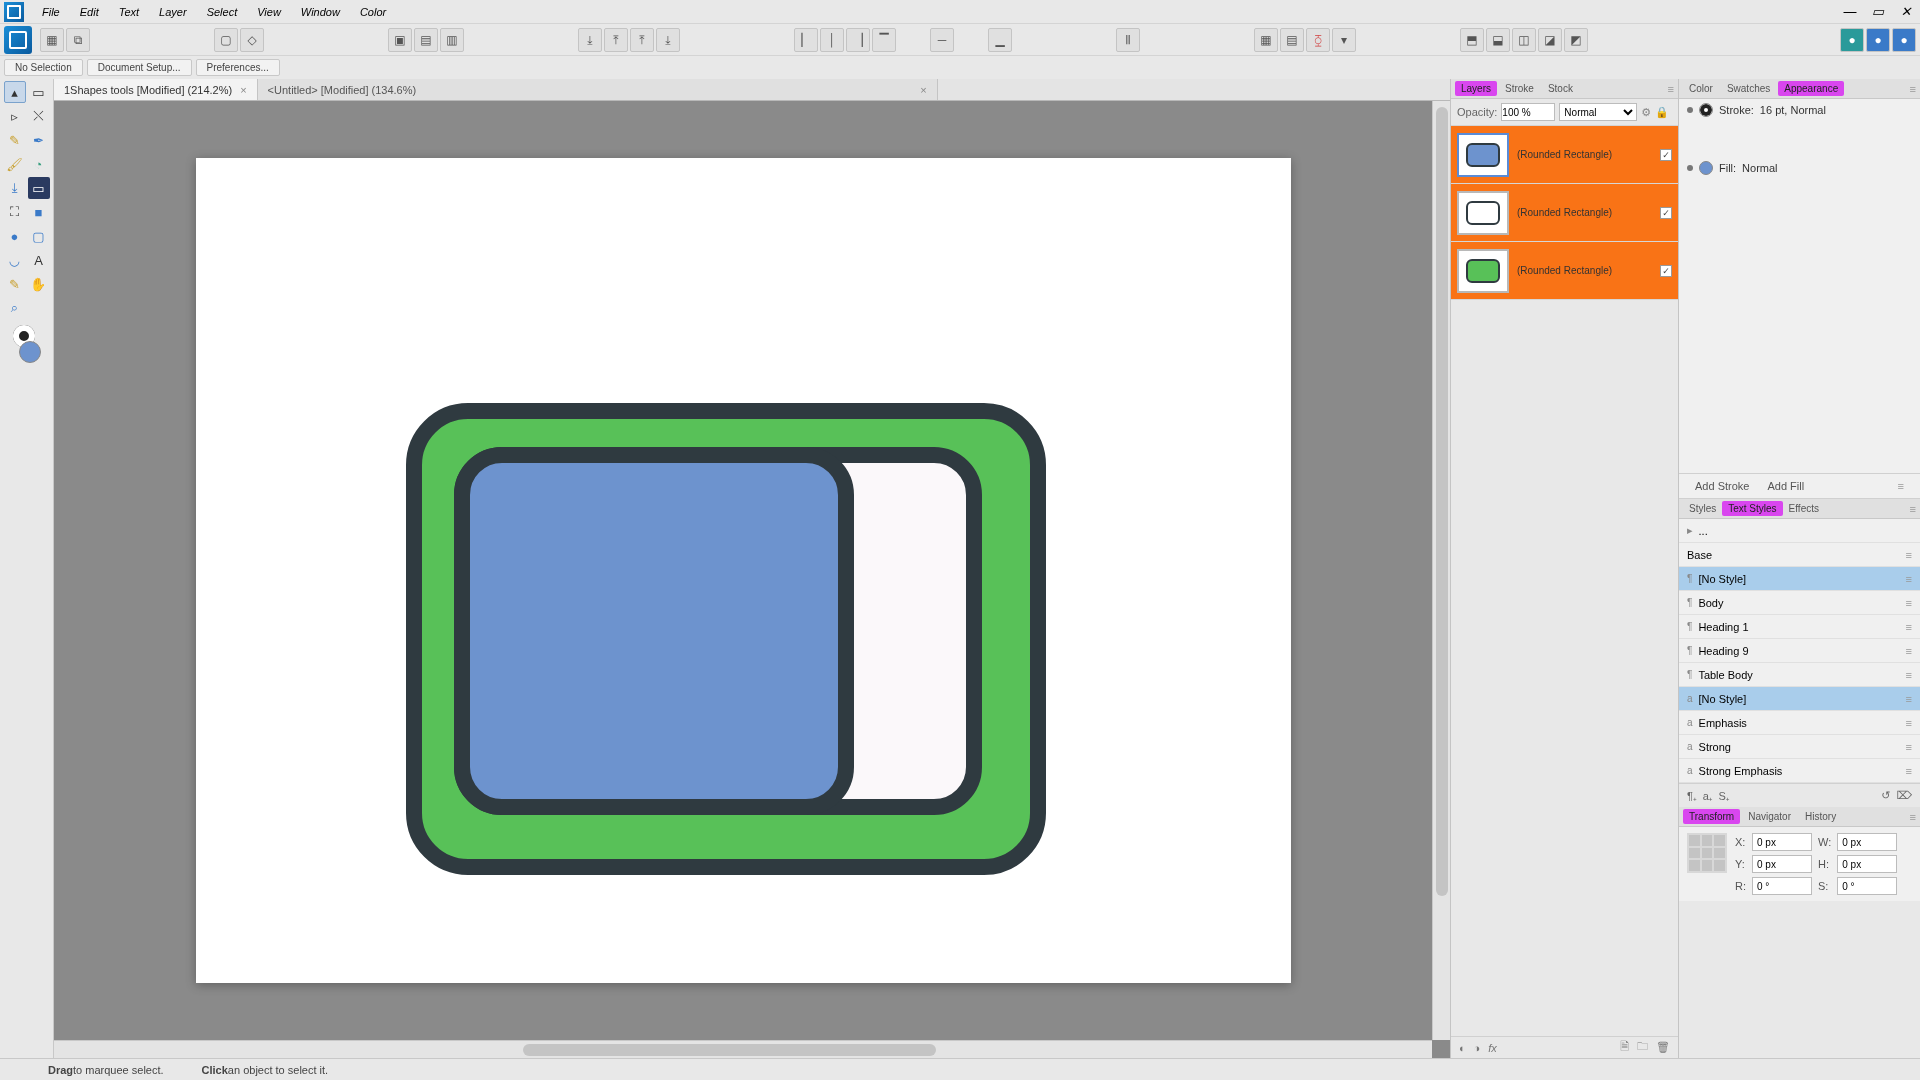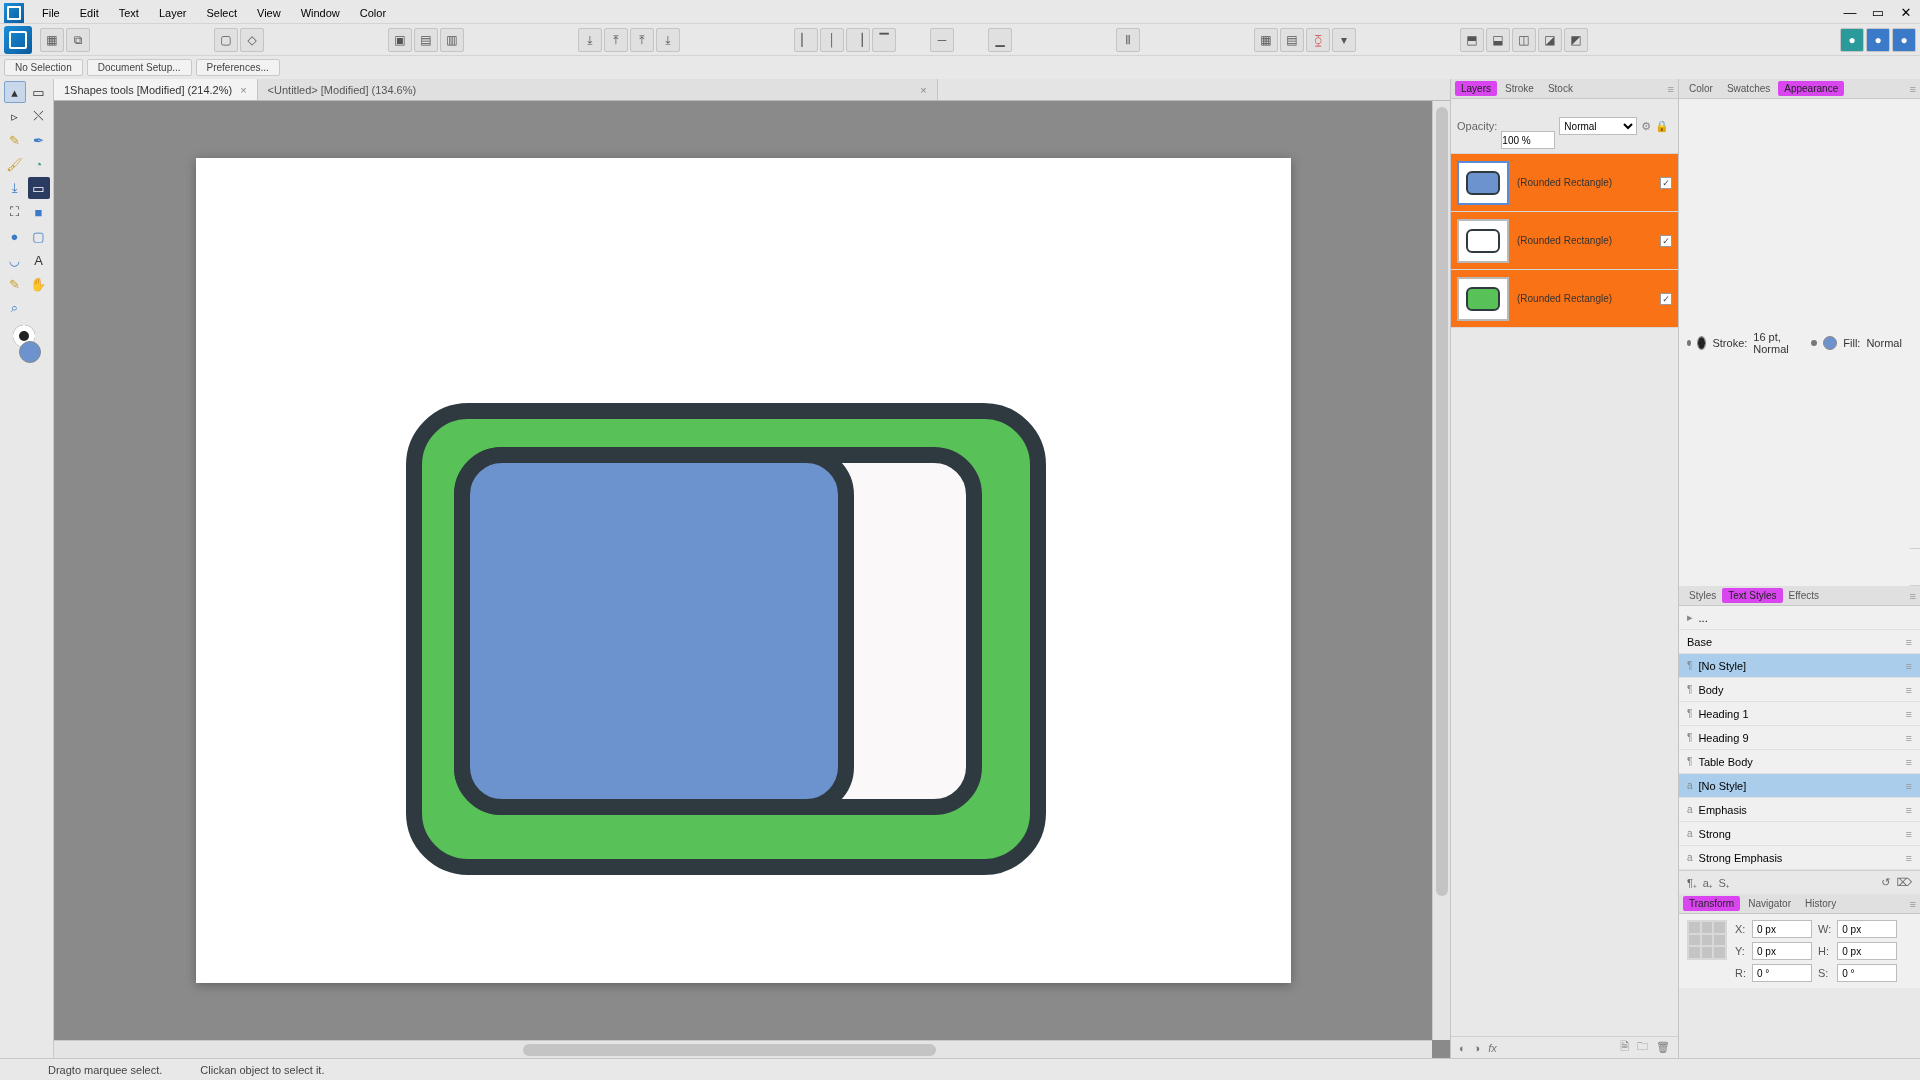--- a/index.html
+++ b/index.html
@@ -1,19 +1,19 @@
 <!DOCTYPE html>
 <html><head>
 <meta charset="utf-8">
 <style>
 * { margin: 0; padding: 0; box-sizing: border-box; font-family: "Segoe UI", Arial, sans-serif; font-size: 11px; user-select: none; }
 html, body { width: 1920px; height: 1080px; overflow: hidden; background: #e8e8e8; }
 
 
-#title-bar { height: 23px; background: #e8e8e8; display: flex; align-items: flex-end; }
+#title-bar { height: 23px; background: #e8e8e8; display: flex; align-items: center; font-style: italic; }
 #app-icon { width: 20px; height: 20px; margin-left: 4px; background: linear-gradient(135deg,#1a8fd8,#0a5a9e); display:flex; align-items:center; justify-content:center; }
 #app-icon::after { content:""; width:10px; height:10px; border:2px solid #fff; border-radius:1px; }
 #menu-bar { display: flex; margin-left: 8px; }
 .menu-item { padding: 4px 10px; cursor: default; }
 #window-controls { margin-left: auto; display: flex; }
 .win-btn { width: 28px; height: 22px; display: flex; align-items: center; justify-content: center; font-size: 13px; }
 
 
 #context-bar { height: 32px; background: #e8e8e8; border-top:1px solid #d4d4d4; display:flex; align-items:center; padding:0 4px; gap:4px; }
 #context-bar .ctx-appicon { width:28px; height:28px; background:linear-gradient(135deg,#1a8fd8,#0a5a9e); border-radius:3px; display:flex;align-items:center;justify-content:center; }
@@ -66,21 +66,21 @@
 #panel-col-b { width:242px; border-left:1px solid #c4c4c4; display:flex; flex-direction:column; }
 
 .panel-tabs { display:flex; align-items:center; height:20px; background:#e0e0e0; border-bottom:1px solid #c8c8c8; padding:0 4px; gap:2px; }
 .ptab { padding:2px 6px; font-size:10px; color:#555; border-radius:2px; }
 .ptab.active { background:#d946ef; color:#222; }
 .panel-body { background:#f0f0f0; }
 
 
 #opacity-row { display:flex; align-items:center; gap:4px; padding:4px 6px; font-size:10px; color:#666; border-bottom:1px solid #d4d4d4; }
 #opacity-row select, #opacity-row input { font-size:10px; height:18px; border:1px solid #bcbcbc; background:#fff; }
-.opval { width:54px;margin-top:28px; }
+.opval { width:54px; }
 .blend { width:78px; }
 .layer-list { background:#f97316; }
 .layer-item { display:flex; align-items:center; height:58px; border-bottom:1px solid #d6d6d6; padding:0 6px; gap:8px; }
 .layer-thumb { width:52px; height:44px; border:2px solid #5a8bd6; background:#fff; display:flex; align-items:center; justify-content:center; }
 .layer-thumb.noactive { border-color:#b8b8b8; }
 .layer-name { flex:1; font-size:10px; color:#333; }
 .layer-vis { width:12px; height:12px; border:1px solid #999; background:#fff; display:flex; align-items:center; justify-content:center; }
 .layer-vis::after { content:"✓"; font-size:9px; color:#444; }
 
 
@@ -107,21 +107,21 @@
 .anchor-grid div { background:#c4c4c4; }
 .xf-fields { display:grid; grid-template-columns:auto 60px auto 60px; gap:4px 6px; align-items:center; font-size:10px; color:#555; }
 .xf-fields input { width:60px; height:18px; font-size:10px; border:1px solid #bcbcbc; padding:0 4px; }
 
 
 .fx-row { display:flex; align-items:center; gap:8px; height:22px; padding:0 8px; border-top:1px solid #d0d0d0; font-size:11px; color:#777; }
 .fx-row .grow { flex:1; }
 
 
 #status-bar { height:22px; background:#e8e8e8; border-top:1px solid #c8c8c8; display:flex; align-items:center; padding:0 10px; font-size:10px; color:#444; }
-#status-bar b { font-weight:400;padding-left:38px; }
+#status-bar b { font-weight:700;padding-left:38px; }
 </style>
 </head>
 <body>
 
 <div id="title-bar">
   <div id="app-icon"></div>
   <div id="menu-bar">
     <div class="menu-item">File</div>
     <div class="menu-item">Edit</div>
     <div class="menu-item">Text</div>
@@ -331,21 +331,21 @@
     </div>
 
     <div id="panel-col-b">
 
       <div class="panel-tabs">
         <div class="ptab">Color</div>
         <div class="ptab">Swatches</div>
         <div class="ptab active">Appearance</div>
         <div style="margin-left:auto;color:#999">≡</div>
       </div>
-      <div class="panel-body" style="height:487px; display:flex; flex-direction:row;">
+      <div class="panel-body" style="height:400px; display:flex; flex-direction:column;gap:36px;">
         <div class="appr-row">
           <span class="appr-dot"></span>
           <span class="appr-sw" style="background:#fff;box-shadow:inset 0 0 0 4px #222"></span>
           <span>Stroke:</span>
           <span>16 pt,  Normal</span>
         </div>
         <div class="appr-row">
           <span class="appr-dot"></span>
           <span class="appr-sw" style="background:#6d93ce"></span>
           <span>Fill:</span>

